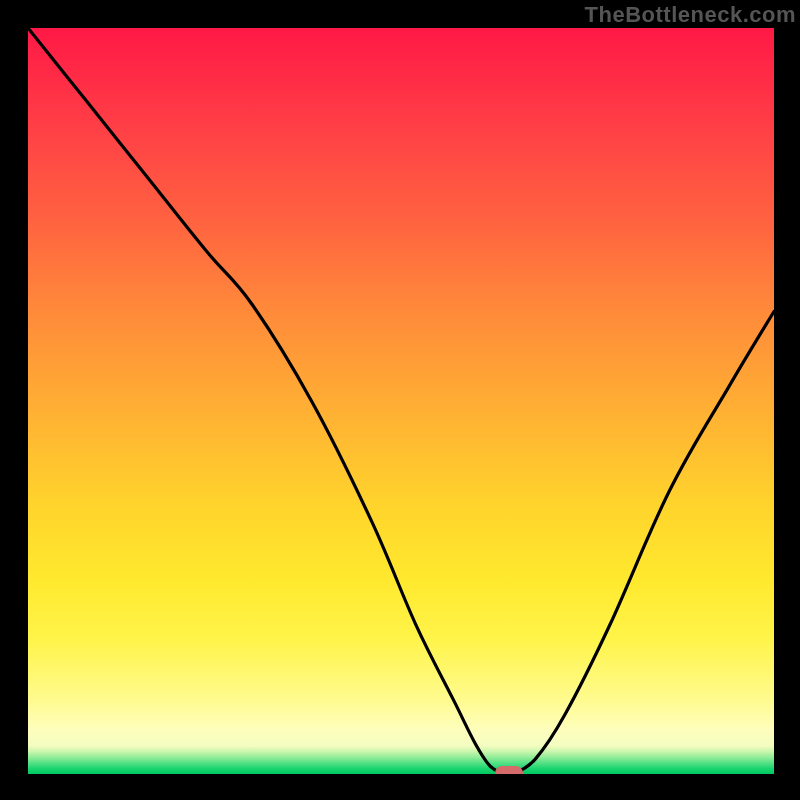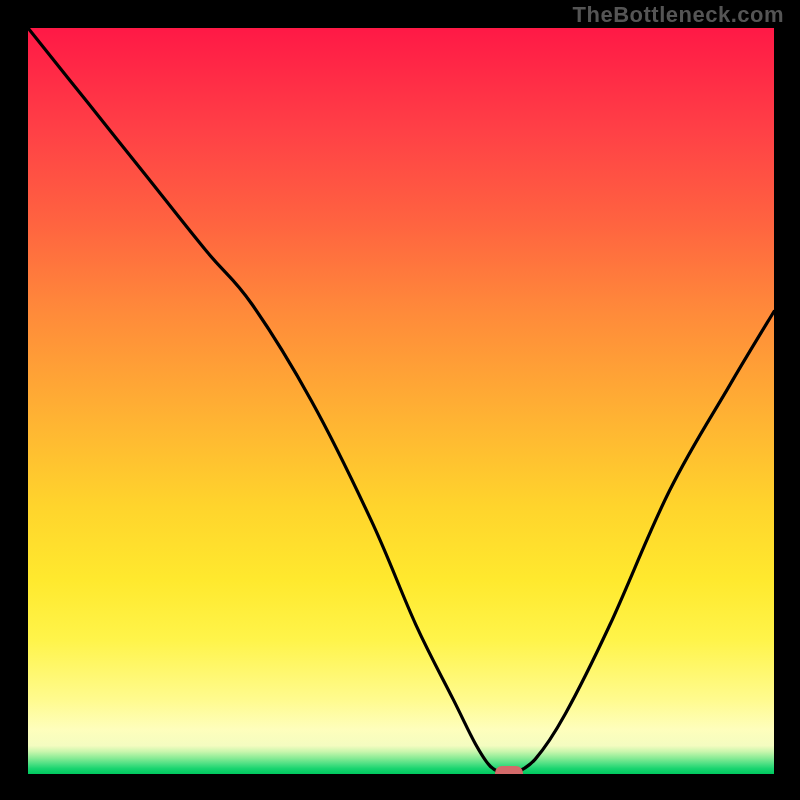--- a/index.html
+++ b/index.html
@@ -13,21 +13,21 @@
   }
   .frame {
     position: relative;
     width: 800px;
     height: 800px;
     background: #000;
   }
   .watermark {
     position: absolute;
     top: 2px;
-    right: 16px;
+    right: 4px;
     color: #555;
     font-size: 22px;
     font-weight: 600;
     letter-spacing: 0.5px;
     z-index: 10;
   }
   .plot-area {
     position: absolute;
     left: 28px;
     top: 28px;

